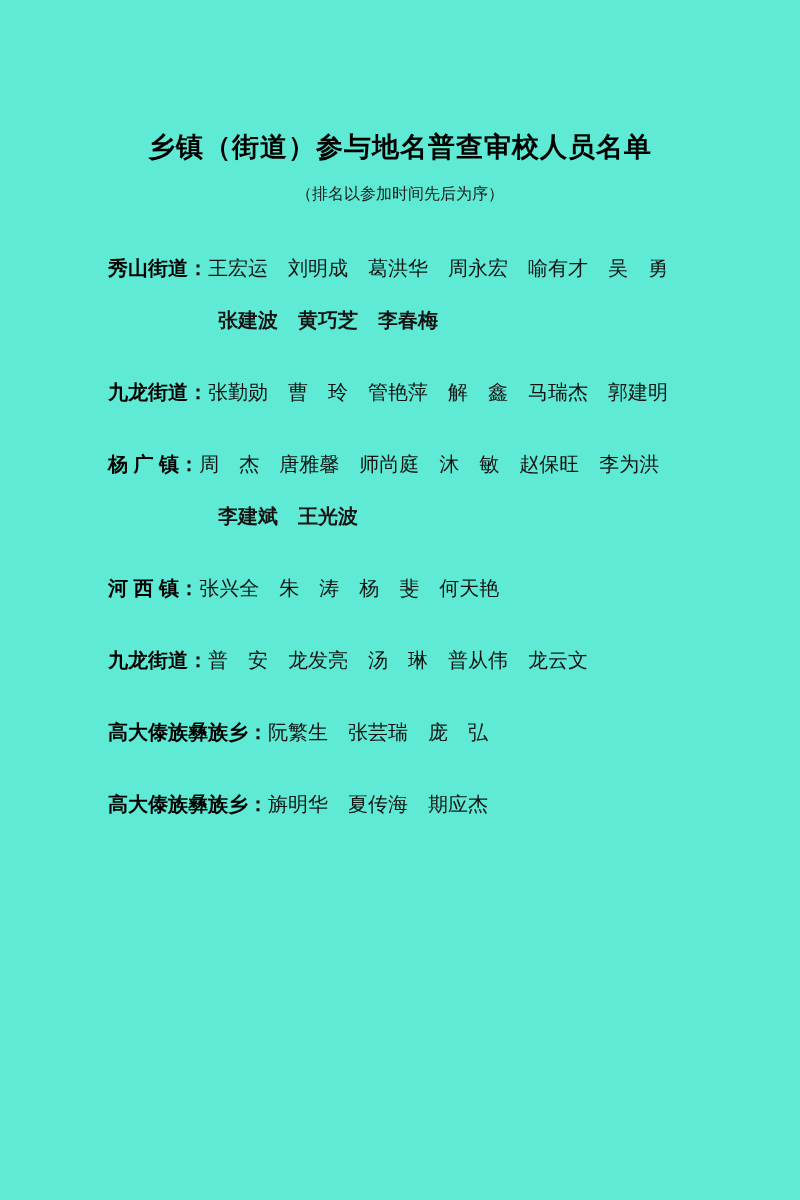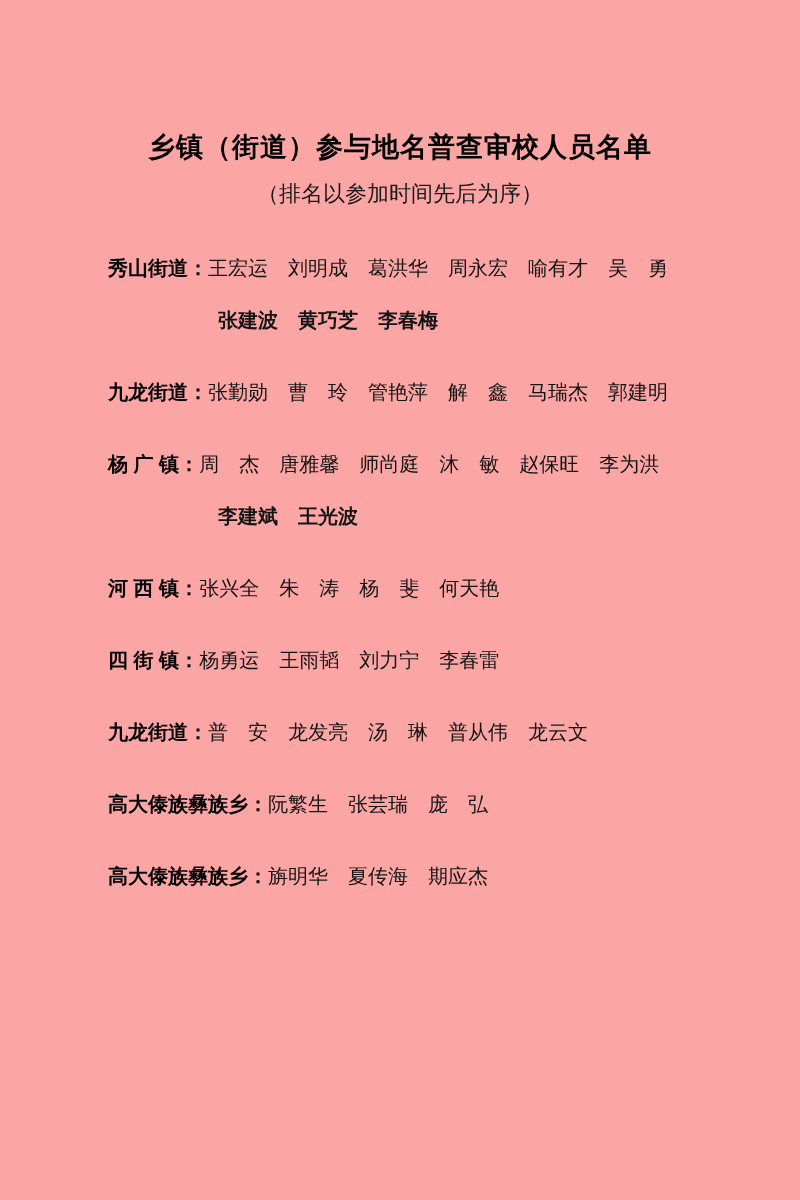--- a/index.html
+++ b/index.html
@@ -4,40 +4,40 @@
 <style>
   html, body {
     margin: 0;
     padding: 0;
     background: #ffffff;
   }
   .page {
     position: relative;
     width: 800px;
     height: 1200px;
-    background: #fca5a5;
+    background: #5eead4;
     color: #111111;
     font-family: "Liberation Serif", "DejaVu Serif", serif;
     overflow: hidden;
     box-sizing: border-box;
   }
   .header {
     padding-top: 130px;
     text-align: center;
   }
   .doc-title {
     font-size: 27px;
     font-weight: bold;
     line-height: 34px;
     letter-spacing: 1px;
     color: #000000;
   }
   .doc-subtitle {
     margin-top: 18px;
-    font-size: 22px;
+    font-size: 16px;
     line-height: 24px;
     color: #1a1a1a;
   }
   .content {
     margin-top: 36px;
     padding-left: 108px;
     padding-right: 60px;
   }
   .section {
     margin-bottom: 20px;
@@ -82,23 +82,20 @@
 
     <div class="section">
       <div class="line"><span class="label">杨 广 镇：</span><span class="names">周　杰　唐雅馨　师尚庭　沐　敏　赵保旺　李为洪</span></div>
       <div class="line cont names">李建斌　王光波</div>
     </div>
 
     <div class="section">
       <div class="line"><span class="label">河 西 镇：</span><span class="names">张兴全　朱　涛　杨　斐　何天艳</span></div>
     </div>
 
-    <div class="section">
-      <div class="line"><span class="label">四 街 镇：</span><span class="names">杨勇运　王雨韬　刘力宁　李春雷</span></div>
-    </div>
 
 
     <div class="section">
       <div class="line"><span class="label">九龙街道：</span><span class="names">普　安　龙发亮　汤　琳　普从伟　龙云文</span></div>
     </div>
 
     <div class="section">
       <div class="line"><span class="label">高大傣族彝族乡：</span><span class="names">阮繁生　张芸瑞　庞　弘</span></div>
     </div>
 

